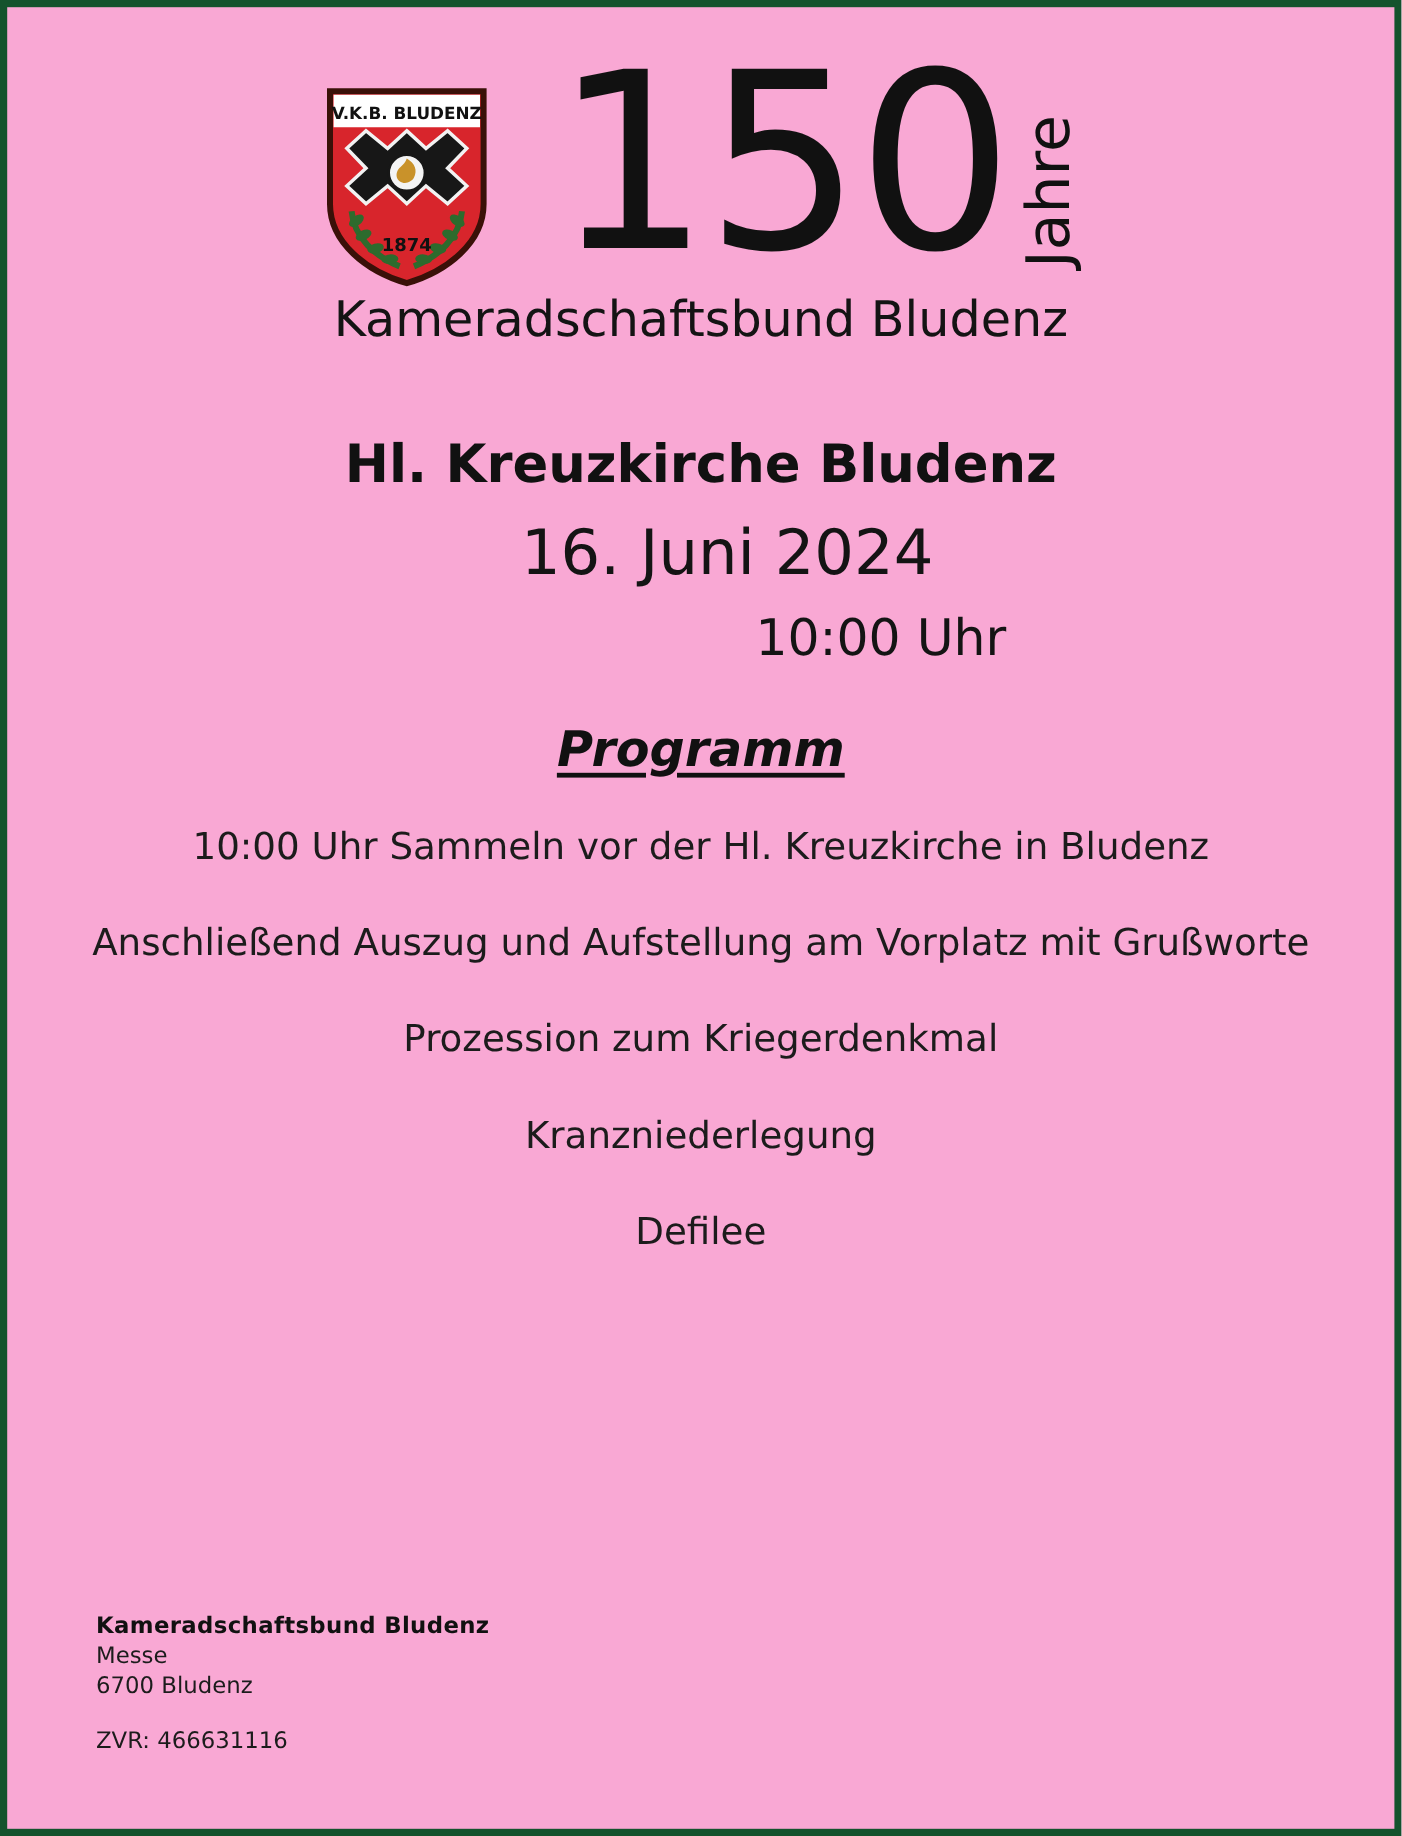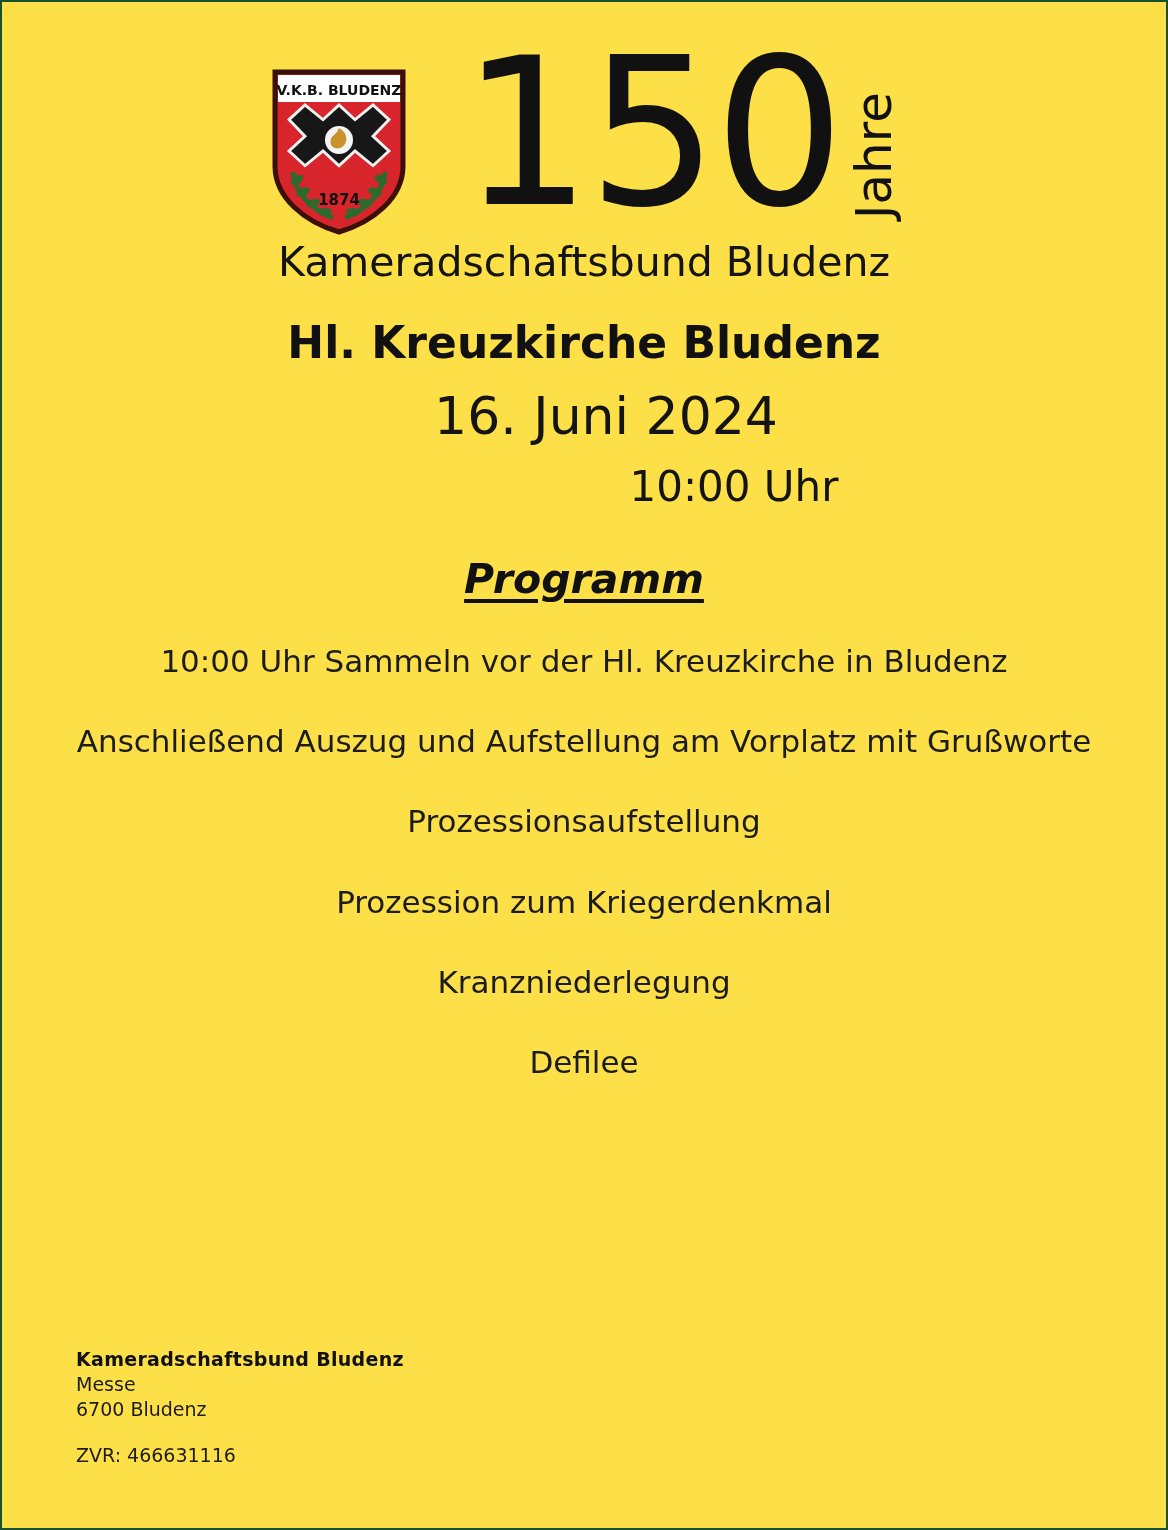--- a/index.html
+++ b/index.html
@@ -9,22 +9,22 @@
   }
   body {
     font-family: "DejaVu Sans", sans-serif;
     color: #1a1a1a;
   }
   .page {
     position: relative;
     width: 1168px;
     height: 1530px;
     box-sizing: border-box;
-    background: #fde047;
-    border: 2px solid #14532d;
+    background: #f9a8d4;
+    border: 6px solid #14532d;
     overflow: hidden;
   }
 
   
   .header {
     display: flex;
     flex-direction: column;
     align-items: center;
     padding-top: 52px;
   }
@@ -67,21 +67,21 @@
   }
   .club-name {
     font-size: 41px;
     color: #141414;
     margin-top: 2px;
     letter-spacing: 0px;
   }
 
   
   .event {
-    margin-top: 31px;
+    margin-top: 72px;
     text-align: center;
   }
   .event-place {
     font-size: 44px;
     font-weight: bold;
     color: #111111;
     letter-spacing: 0px;
   }
   .event-date {
     font-size: 52px;
@@ -194,21 +194,20 @@
     <div class="event-place">Hl. Kreuzkirche Bludenz</div>
     <div class="event-date">16. Juni 2024</div>
     <div class="event-time">10:00 Uhr</div>
   </div>
 
   <div class="programm-title">Programm</div>
 
   <div class="programm-list">
     <div class="programm-item">10:00 Uhr Sammeln vor der Hl. Kreuzkirche in Bludenz</div>
     <div class="programm-item">Anschließend Auszug und Aufstellung am Vorplatz mit Grußworte</div>
-    <div class="programm-item">Prozessionsaufstellung</div>
     <div class="programm-item">Prozession zum Kriegerdenkmal</div>
     <div class="programm-item">Kranzniederlegung</div>
     <div class="programm-item">Defilee</div>
   </div>
 
   <div class="footer">
     <div class="footer-org">Kameradschaftsbund Bludenz</div>
     <div class="footer-line">Messe</div>
     <div class="footer-line">6700 Bludenz</div>
     <div class="footer-zvr">ZVR: 466631116</div>

